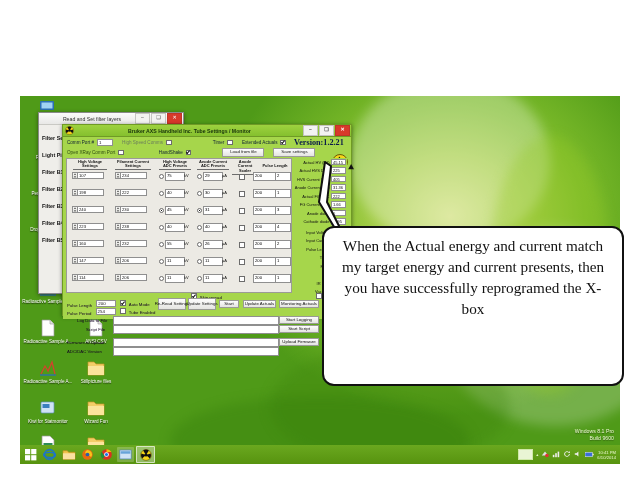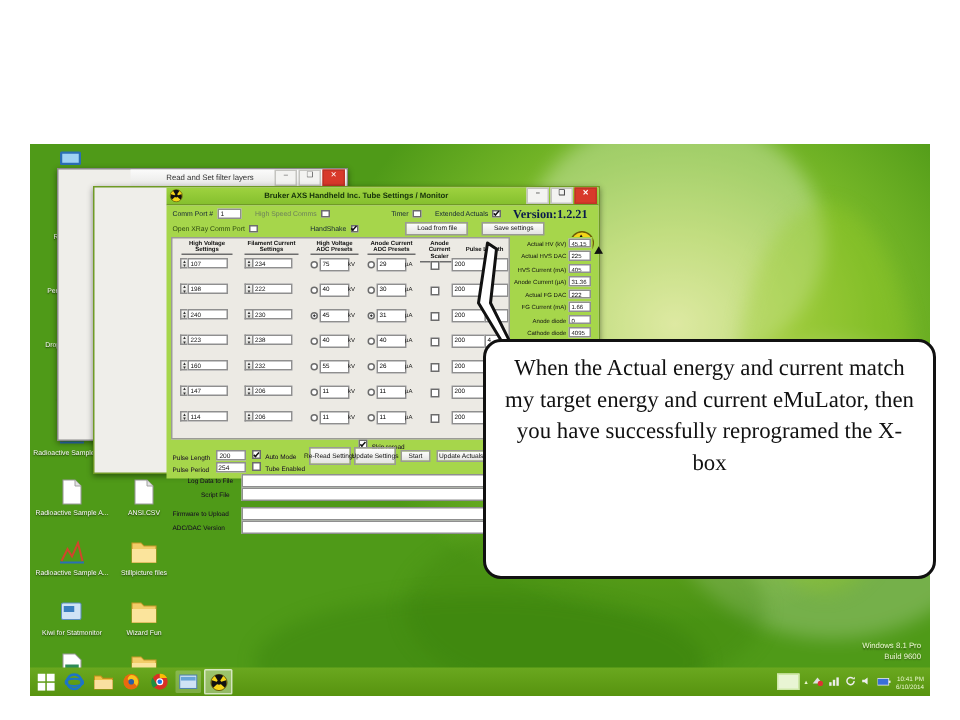--- a/index.html
+++ b/index.html
@@ -32,21 +32,21 @@
   
   .leaf{position:absolute;border-radius:50%;filter:blur(6px);pointer-events:none;}
 
   
   .dicon{position:absolute;width:52px;text-align:center;color:#fff;font-size:4.6px;line-height:5.4px;
     text-shadow:0 1px 1px rgba(0,0,0,.75);}
   .dicon .gly{display:block;margin:0 auto 1px;width:22px;height:20px;}
   .dicon .lbl{display:block;white-space:normal;word-break:break-word;}
 
   
-  .win{position:absolute;background:#efeeea;border:1px solid #8a8a8a;box-shadow:0 1px 4px rgba(0,0,0,.45);padding-left:48px;}
+  .win{position:absolute;background:#efeeea;border:1px solid #8a8a8a;box-shadow:0 1px 4px rgba(0,0,0,.45);}
   .tbar{height:11px;display:flex;align-items:center;background:linear-gradient(#fbfbfb,#e8e8e6);
     border-bottom:1px solid #c9c9c4;font-size:5.2px;color:#303030;position:relative;}
   .tbar .tt{flex:1;text-align:center;white-space:nowrap;overflow:hidden;}
   .tbar .btns{display:flex;gap:1px;margin-right:1px;}
   .tbar .b{width:13px;height:9px;border:1px solid #c4c4c0;background:#f3f3f1;font-size:5px;line-height:7px;
     text-align:center;color:#444;}
   .tbar .b.x{background:#d8392b;border-color:#c03427;color:#fff;}
   .tbar .ico{width:9px;height:9px;margin:0 2px;}
 
   
@@ -723,16 +723,16 @@
         </span>
       </div>
     </div>
   </div>
 
   <svg id="ctail" viewBox="0 0 34 82">
     <path d="M33 80 L10 42 L16 2 L22 6 L18 42 L34 74 Z" fill="#ffffff" stroke="#111" stroke-width="2" stroke-linejoin="round"></path>
   </svg>
 
   <div id="callout">
-    <p>When the Actual energy and current match my target energy and current eMuLator, then you have successfully reprogramed the X-box</p>
+    <p>When the Actual energy and current match my target energy and current presents, then you have successfully reprogramed the X-box</p>
   </div>
 
 </div>
 
 </body></html>

